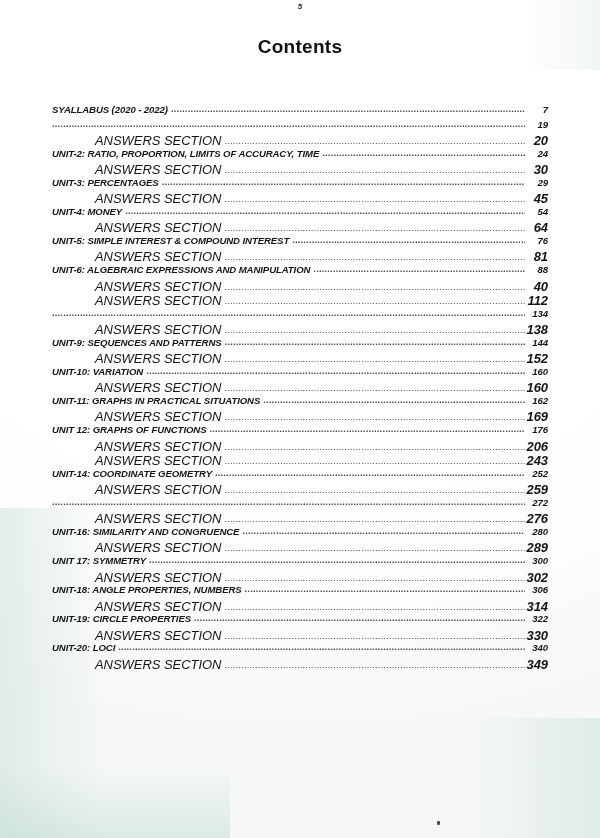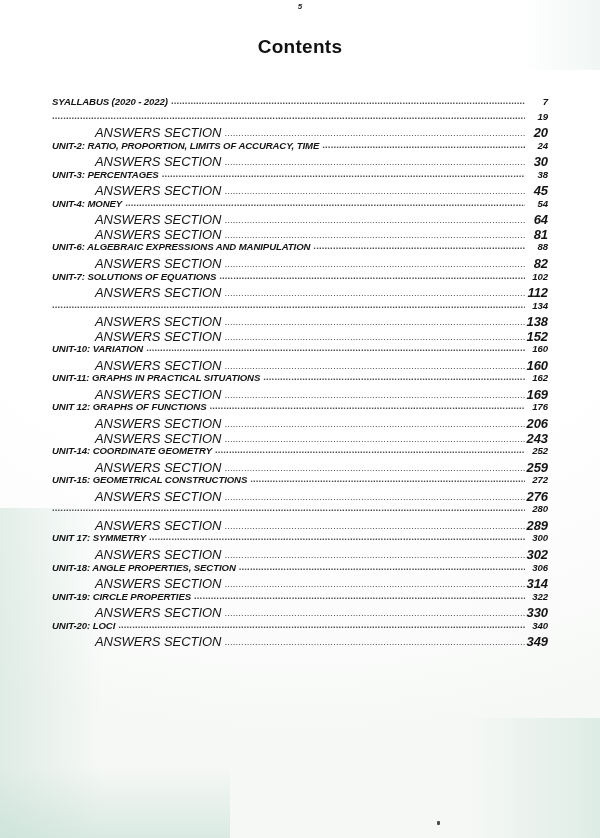--- a/index.html
+++ b/index.html
@@ -81,21 +81,21 @@
     text-align: center;
     font-size: 19px;
     font-weight: bold;
     color: #111111;
     letter-spacing: 0.3px;
     font-family: "Liberation Sans", sans-serif;
   }
 
   .toc {
     position: absolute;
-    top: 96px;
+    top: 104px;
     left: 52px;
     width: 496px;
   }
 
   .toc-row {
     display: flex;
     align-items: baseline;
     height: 14.55px;
     font-style: italic;
     color: #151515;
@@ -193,71 +193,76 @@
         <span class="toc-page">24</span>
       </div>
       <div class="toc-row level-answers">
         <span class="toc-label">ANSWERS SECTION</span>
         <span class="toc-dots"></span>
         <span class="toc-page">30</span>
       </div>
       <div class="toc-row level-unit">
         <span class="toc-label">UNIT-3: PERCENTAGES</span>
         <span class="toc-dots"></span>
-        <span class="toc-page">38</span>
+        <span class="toc-page">29</span>
       </div>
       <div class="toc-row level-answers">
         <span class="toc-label">ANSWERS SECTION</span>
         <span class="toc-dots"></span>
         <span class="toc-page">45</span>
       </div>
       <div class="toc-row level-unit">
         <span class="toc-label">UNIT-4: MONEY</span>
         <span class="toc-dots"></span>
         <span class="toc-page">54</span>
       </div>
       <div class="toc-row level-answers">
         <span class="toc-label">ANSWERS SECTION</span>
         <span class="toc-dots"></span>
         <span class="toc-page">64</span>
       </div>
+      <div class="toc-row level-unit">
+        <span class="toc-label">UNIT-5: SIMPLE INTEREST &amp; COMPOUND INTEREST</span>
+        <span class="toc-dots"></span>
+        <span class="toc-page">76</span>
+      </div>
       <div class="toc-row level-answers">
         <span class="toc-label">ANSWERS SECTION</span>
         <span class="toc-dots"></span>
         <span class="toc-page">81</span>
       </div>
       <div class="toc-row level-unit">
         <span class="toc-label">UNIT-6: ALGEBRAIC EXPRESSIONS AND MANIPULATION</span>
         <span class="toc-dots"></span>
         <span class="toc-page">88</span>
       </div>
       <div class="toc-row level-answers">
         <span class="toc-label">ANSWERS SECTION</span>
         <span class="toc-dots"></span>
-        <span class="toc-page">82</span>
-      </div>
-      <div class="toc-row level-unit">
-        <span class="toc-label">UNIT-7: SOLUTIONS OF EQUATIONS</span>
-        <span class="toc-dots"></span>
-        <span class="toc-page">102</span>
+        <span class="toc-page">40</span>
       </div>
       <div class="toc-row level-answers">
         <span class="toc-label">ANSWERS SECTION</span>
         <span class="toc-dots"></span>
         <span class="toc-page">112</span>
       </div>
       <div class="toc-row level-unit">
         <span class="toc-dots"></span>
         <span class="toc-page">134</span>
       </div>
       <div class="toc-row level-answers">
         <span class="toc-label">ANSWERS SECTION</span>
         <span class="toc-dots"></span>
         <span class="toc-page">138</span>
       </div>
+      <div class="toc-row level-unit">
+        <span class="toc-label">UNIT-9: SEQUENCES AND PATTERNS</span>
+        <span class="toc-dots"></span>
+        <span class="toc-page">144</span>
+      </div>
       <div class="toc-row level-answers">
         <span class="toc-label">ANSWERS SECTION</span>
         <span class="toc-dots"></span>
         <span class="toc-page">152</span>
       </div>
       <div class="toc-row level-unit">
         <span class="toc-label">UNIT-10: VARIATION</span>
         <span class="toc-dots"></span>
         <span class="toc-page">160</span>
       </div>
@@ -295,50 +300,50 @@
         <span class="toc-label">UNIT-14: COORDINATE GEOMETRY</span>
         <span class="toc-dots"></span>
         <span class="toc-page">252</span>
       </div>
       <div class="toc-row level-answers">
         <span class="toc-label">ANSWERS SECTION</span>
         <span class="toc-dots"></span>
         <span class="toc-page">259</span>
       </div>
       <div class="toc-row level-unit">
-        <span class="toc-label">UNIT-15: GEOMETRICAL CONSTRUCTIONS</span>
         <span class="toc-dots"></span>
         <span class="toc-page">272</span>
       </div>
       <div class="toc-row level-answers">
         <span class="toc-label">ANSWERS SECTION</span>
         <span class="toc-dots"></span>
         <span class="toc-page">276</span>
       </div>
       <div class="toc-row level-unit">
+        <span class="toc-label">UNIT-16: SIMILARITY AND CONGRUENCE</span>
         <span class="toc-dots"></span>
         <span class="toc-page">280</span>
       </div>
       <div class="toc-row level-answers">
         <span class="toc-label">ANSWERS SECTION</span>
         <span class="toc-dots"></span>
         <span class="toc-page">289</span>
       </div>
       <div class="toc-row level-unit">
         <span class="toc-label">UNIT 17: SYMMETRY</span>
         <span class="toc-dots"></span>
         <span class="toc-page">300</span>
       </div>
       <div class="toc-row level-answers">
         <span class="toc-label">ANSWERS SECTION</span>
         <span class="toc-dots"></span>
         <span class="toc-page">302</span>
       </div>
       <div class="toc-row level-unit">
-        <span class="toc-label">UNIT-18: ANGLE PROPERTIES, SECTION</span>
+        <span class="toc-label">UNIT-18: ANGLE PROPERTIES, NUMBERS</span>
         <span class="toc-dots"></span>
         <span class="toc-page">306</span>
       </div>
       <div class="toc-row level-answers">
         <span class="toc-label">ANSWERS SECTION</span>
         <span class="toc-dots"></span>
         <span class="toc-page">314</span>
       </div>
       <div class="toc-row level-unit">
         <span class="toc-label">UNIT-19: CIRCLE PROPERTIES</span>

